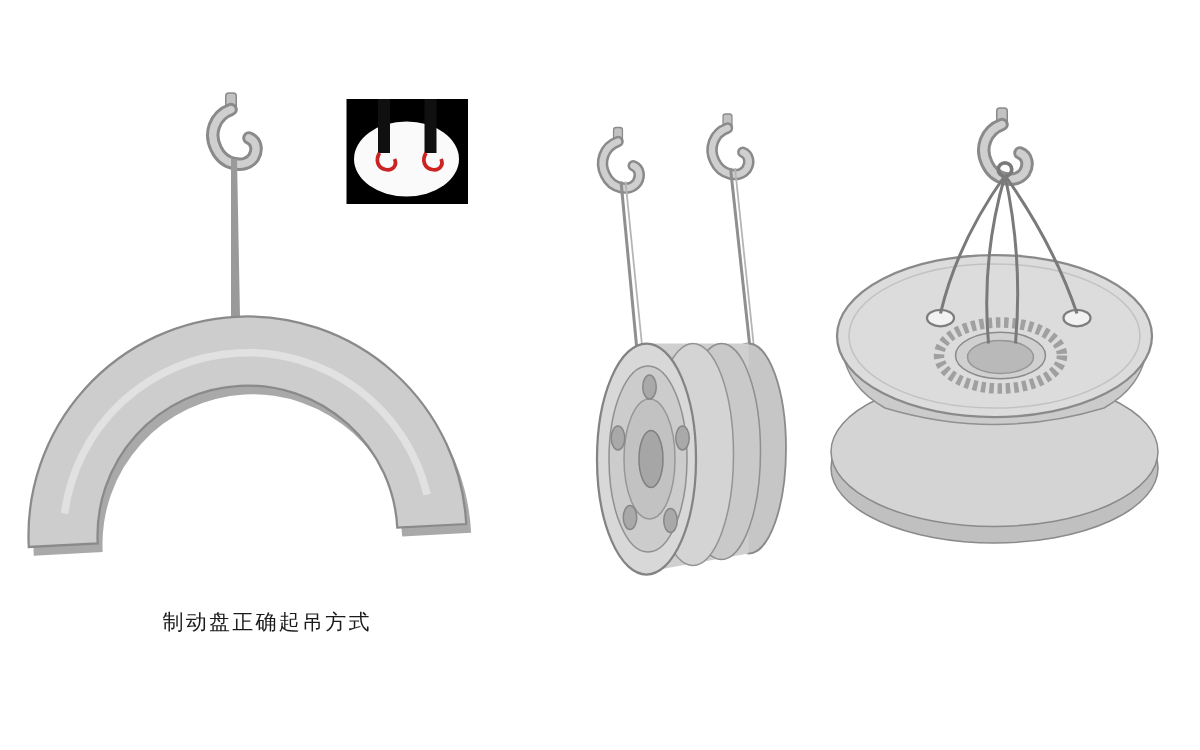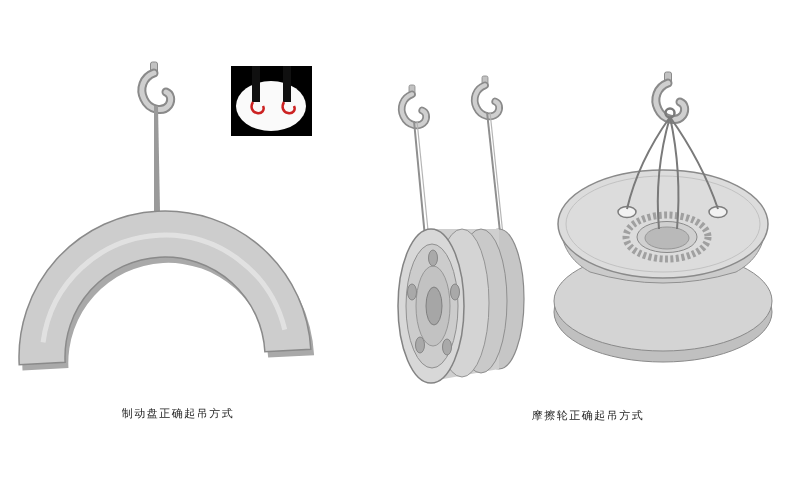--- a/index.html
+++ b/index.html
@@ -7,21 +7,21 @@
     width:800px;height:500px;
     background:#ffffff;
     font-family:"DejaVu Sans", sans-serif;
     position:relative;
     overflow:hidden;
   }
   #canvas{position:relative;width:800px;height:500px;background:#ffffff;}
   #canvas svg{position:absolute;left:0;top:0;}
   .caption{
     position:absolute;
-    font-size:11px;
+    font-size:14px;
     font-weight:500;
     color:#1a1a1a;
     letter-spacing:1.5px;
     text-align:center;
     white-space:nowrap;
   }
   #cap-left{left:78px;top:406px;width:200px;}
   #cap-right{left:488px;top:408px;width:200px;}
 </style>
 </head>
@@ -99,15 +99,14 @@
       <path d="M 670 117 Q 638 162 627 209" stroke="#7a7a7a" stroke-width="2" fill="none"></path>
       <path d="M 670 117 Q 654 172 659 229" stroke="#7a7a7a" stroke-width="2" fill="none"></path>
       <path d="M 670 117 Q 682 172 677 229" stroke="#7a7a7a" stroke-width="2" fill="none"></path>
       <path d="M 670 117 Q 702 162 718 209" stroke="#7a7a7a" stroke-width="2" fill="none"></path>
     </g>
   </g>
 </svg>
 
 <div class="caption" id="cap-left">制动盘正确起吊方式</div>
 
-<div class="caption" id="cap-right">摩擦轮正确起吊方式</div>
 
 </div>
 
 </body></html>

